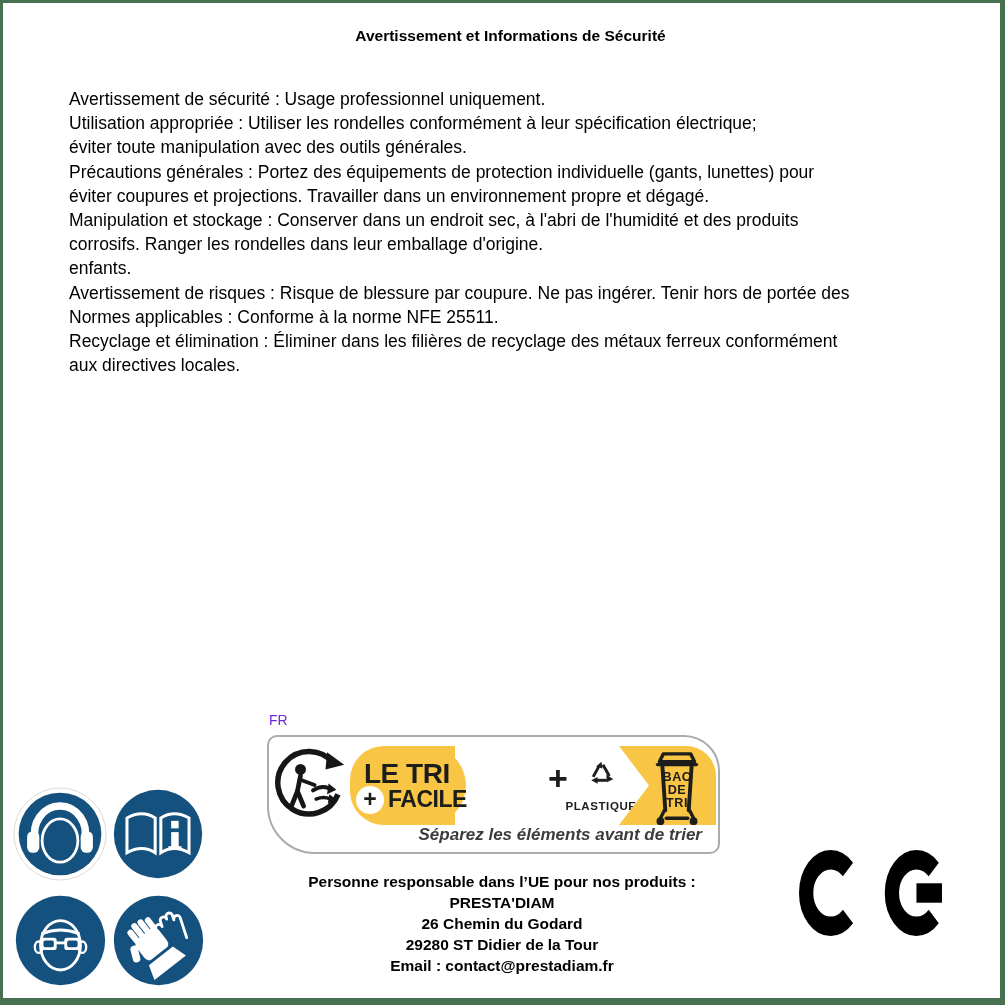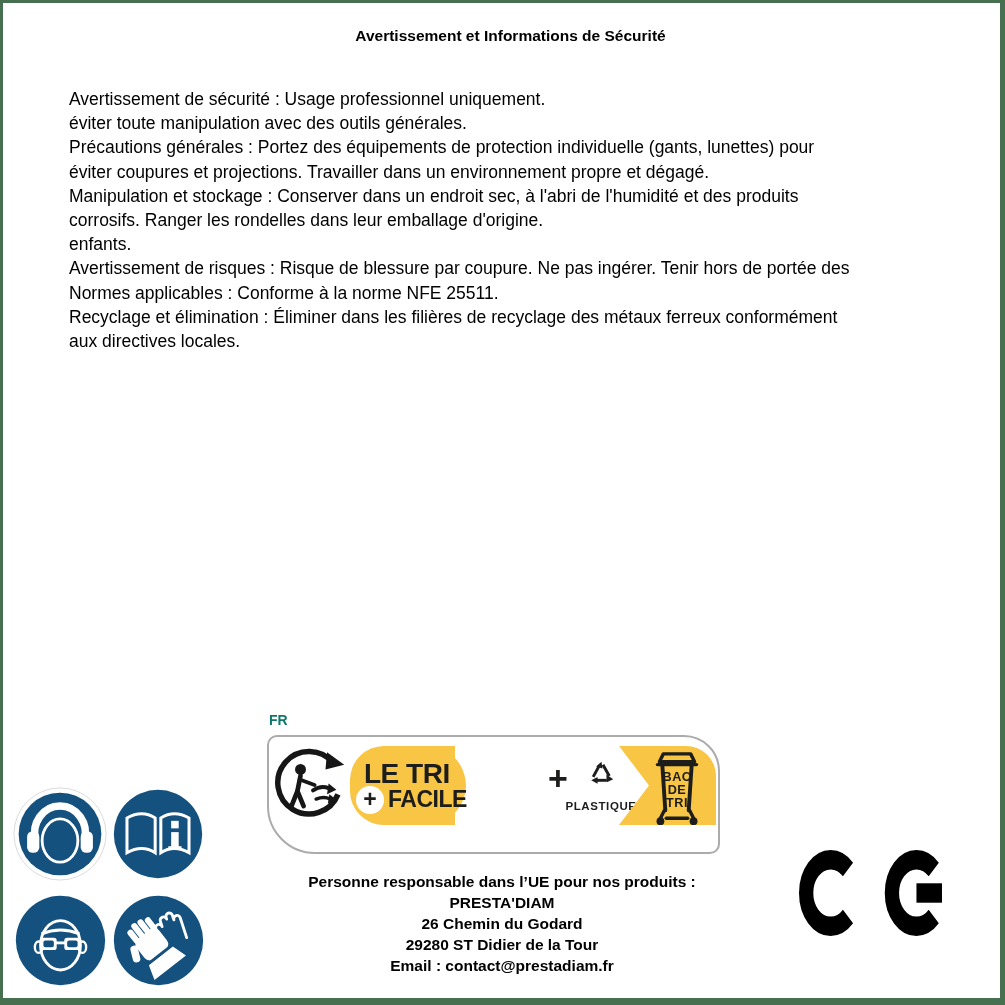--- a/index.html
+++ b/index.html
@@ -16,21 +16,21 @@
     position:absolute; top:27px; left:8px; width:100%;
     text-align:center; font-size:15.5px; font-weight:bold; color:#000000;
   }
   .body-text { position:absolute; left:69px; top:87px; width:925px; }
   .body-text .line {
     font-size:17.5px; line-height:24.2px; white-space:nowrap; color:#000;
   }
   
   .picto { position:absolute; }
   
-  .fr-code { position:absolute; left:269px; top:712px; font-size:14px; font-weight:bold; color:#0f766e; }
+  .fr-code { position:absolute; left:269px; top:712px; font-size:14px; font-weight:normal; color:#6d28d9; }
   .infotri {
     position:absolute; left:267px; top:735px; width:453px; height:119px;
     background:#fff; border:2px solid #ABABAB;
     border-radius:10px 36px 10px 48px;
   }
   .triman { position:absolute; left:5px; top:6px; }
   .band {
     position:absolute; left:81px; top:9px; width:366px; height:79px;
     background:#F8C545; border-radius:34px 30px 0 34px;
   }
@@ -70,20 +70,21 @@
 <body>
 
 <div class="page">
 
   <div class="green-border"></div>
 
   <div class="title">Avertissement et Informations de Sécurité</div>
 
   <div class="body-text">
     <div class="line">Avertissement de sécurité : Usage professionnel uniquement.</div>
+    <div class="line">Utilisation appropriée : Utiliser les rondelles conformément à leur spécification électrique;</div>
     <div class="line">éviter toute manipulation avec des outils générales.</div>
     <div class="line">Précautions générales : Portez des équipements de protection individuelle (gants, lunettes) pour</div>
     <div class="line">éviter coupures et projections. Travailler dans un environnement propre et dégagé.</div>
     <div class="line">Manipulation et stockage : Conserver dans un endroit sec, à l'abri de l'humidité et des produits</div>
     <div class="line">corrosifs. Ranger les rondelles dans leur emballage d'origine.</div>
     <div class="line">enfants.</div>
     <div class="line">Avertissement de risques : Risque de blessure par coupure. Ne pas ingérer. Tenir hors de portée des</div>
     <div class="line">Normes applicables : Conforme à la norme NFE 25511.</div>
     <div class="line">Recyclage et élimination : Éliminer dans les filières de recyclage des métaux ferreux conformément</div>
     <div class="line">aux directives locales.</div>
@@ -207,20 +208,21 @@
           <path d="M30 58 L38 77" stroke-width="6"></path>
           <path d="M33 43 L52 50" stroke-width="5"></path>
           <path d="M50 57 Q60 50 70 54" stroke-width="5"></path>
           <path d="M54 68 Q64 64 72 68" stroke-width="4.5"></path>
         </g>
         <polygon points="70,48 80,56 68,62" fill="#161616"></polygon>
         <polygon points="71,62 80,69 69,74" fill="#161616"></polygon>
       </svg>
     </div>
 
+    <div class="caption">Séparez les éléments avant de trier</div>
   </div>
 
   <div class="responsible">
     <div class="rline">Personne responsable dans l’UE pour nos produits :</div>
     <div class="rline">PRESTA'DIAM</div>
     <div class="rline">26 Chemin du Godard</div>
     <div class="rline">29280 ST Didier de la Tour</div>
     <div class="rline">Email : contact@prestadiam.fr</div>
   </div>
 

